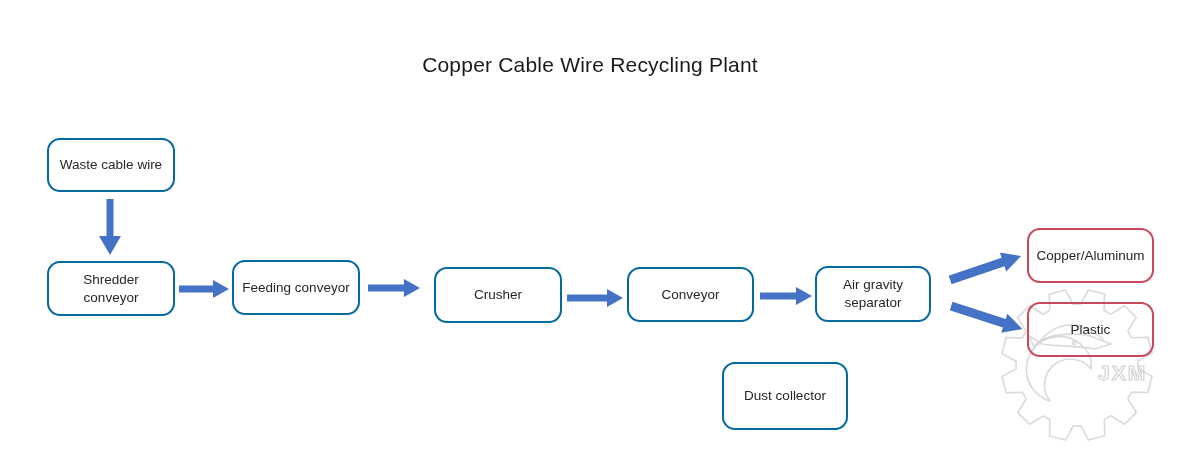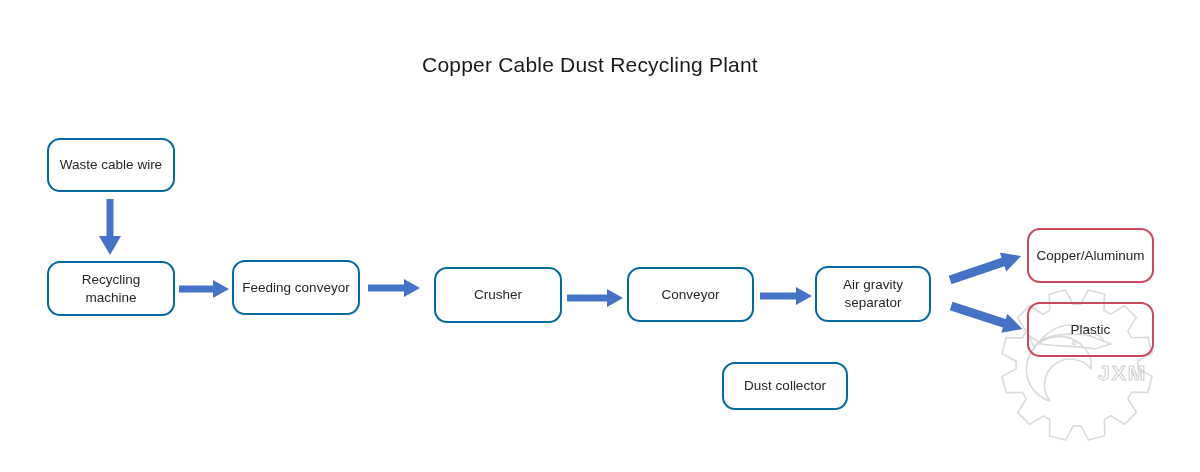--- a/index.html
+++ b/index.html
@@ -35,42 +35,42 @@
   .node.red{border-color:#C9485B;}
   .arrow{position:absolute;z-index:1;}
   .arrow svg{display:block;}
   #watermark{position:absolute;z-index:0;}
 </style>
 </head>
 <body>
 
 <div id="canvas">
 
-  <div class="title">Copper Cable Dust Recycling Plant</div>
+  <div class="title">Copper Cable Wire Recycling Plant</div>
 
   <svg id="watermark" width="170" height="170" viewBox="0 0 170 170" style="left:992px; top:280px;">
     <g fill="none" stroke="#d9d9d9" stroke-width="1.6" stroke-linejoin="round">
       <path id="gear-path" d="M88.7,24.1 L96.4,9.9 L112.5,14.1 L112.1,30.3 L118.6,34.1 L132.4,25.6 L144.2,37.4 L135.8,51.2 L139.6,57.7 L155.8,57.3 L160.1,73.4 L145.9,81.1 L145.9,88.7 L160.1,96.4 L155.9,112.5 L139.7,112.1 L135.9,118.6 L144.4,132.4 L132.6,144.2 L118.8,135.8 L112.3,139.6 L112.7,155.8 L96.6,160.1 L88.9,145.9 L81.3,145.9 L73.6,160.1 L57.5,155.9 L57.9,139.7 L51.4,135.9 L37.6,144.4 L25.8,132.6 L34.2,118.8 L30.4,112.3 L14.2,112.7 L9.9,96.6 L24.1,88.9 L24.1,81.3 L9.9,73.6 L14.1,57.5 L30.3,57.9 L34.1,51.4 L25.6,37.6 L37.4,25.8 L51.2,34.2 L57.7,30.4 L57.3,14.2 L73.4,9.9 L81.1,24.1 Z"></path>
 
       <path d="M 38,74 Q 70,24 112,60"></path>
 
       <path d="M 46,62 C 62,52 92,52 106,59 L 119,64 L 103,69 C 88,66 62,66 50,64 L 37,56 L 42,67 Z"></path>
       <circle cx="82" cy="63" r="1.6"></circle>
 
       <path d="M 99,80 A 33,33 0 1 0 58,121 A 25,25 0 1 1 99,89 Z"></path>
     </g>
     <text x="106" y="100" font-size="21" font-weight="bold" letter-spacing="2" fill="none" stroke="#cfcfcf" stroke-width="1.1">JXM</text>
   </svg>
 
   <div class="node" style="left:47px; top:138px; width:128px; height:54px;">
     <span>Waste cable wire</span>
   </div>
 
   <div class="node" style="left:47px; top:261px; width:128px; height:55px;">
-    <span>Recycling machine</span>
+    <span>Shredder conveyor</span>
   </div>
 
   <div class="node" style="left:232px; top:260px; width:128px; height:55px;">
     <span>Feeding conveyor</span>
   </div>
 
   <div class="node" style="left:434px; top:267px; width:128px; height:56px;">
     <span>Crusher</span>
   </div>
 
@@ -83,21 +83,21 @@
   </div>
 
   <div class="node red" style="left:1027px; top:228px; width:127px; height:55px;">
     <span>Copper/Aluminum</span>
   </div>
 
   <div class="node red" style="left:1027px; top:302px; width:127px; height:55px;">
     <span>Plastic</span>
   </div>
 
-  <div class="node" style="left:722px; top:362px; width:126px; height:48px;">
+  <div class="node" style="left:722px; top:362px; width:126px; height:68px;">
     <span>Dust collector</span>
   </div>
 
   <div class="arrow" style="left:99px; top:199px;">
     <svg width="22" height="56" viewBox="0 0 22 56">
       <polygon fill="#4472C4" points="7.5,0 14.5,0 14.5,37 22,37 11,56 0,37 7.5,37"></polygon>
     </svg>
   </div>
 
   <div class="arrow" style="left:179px; top:280px;">

